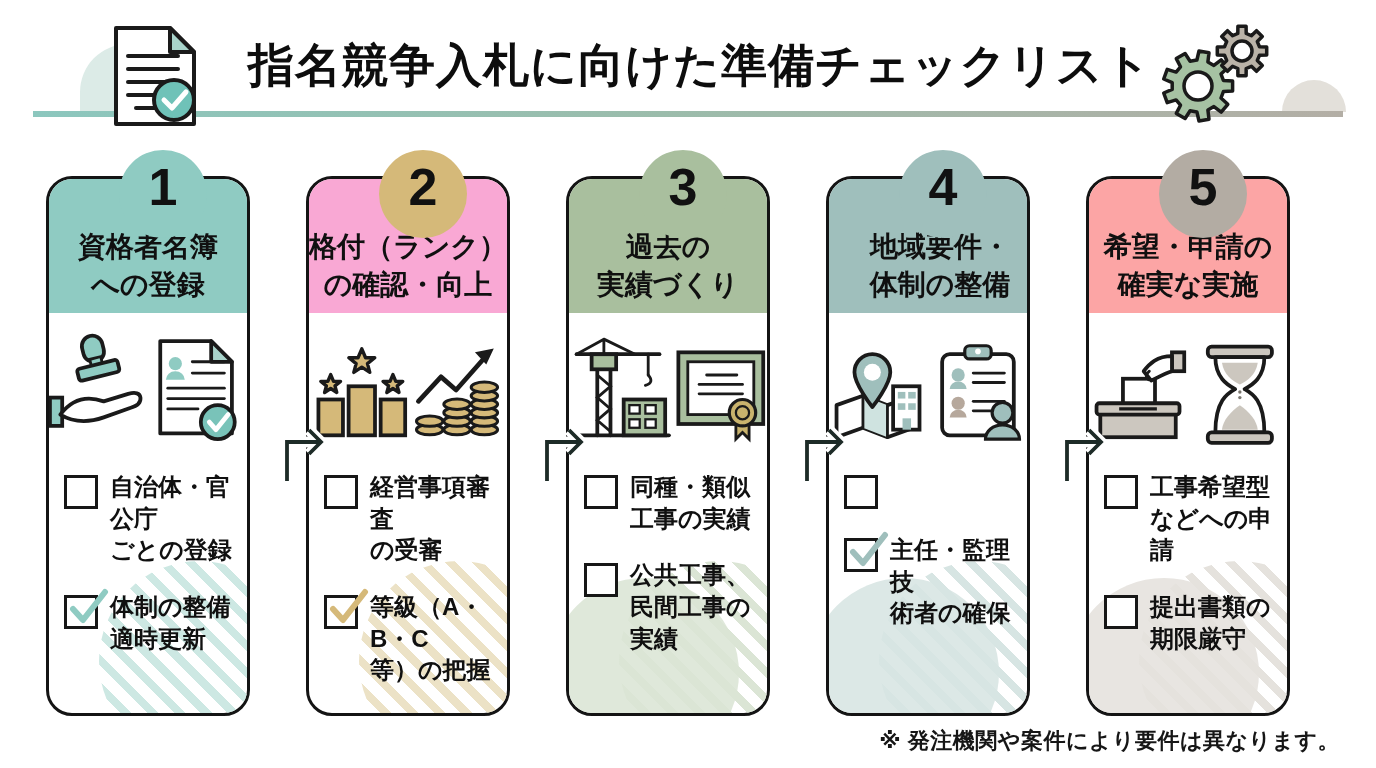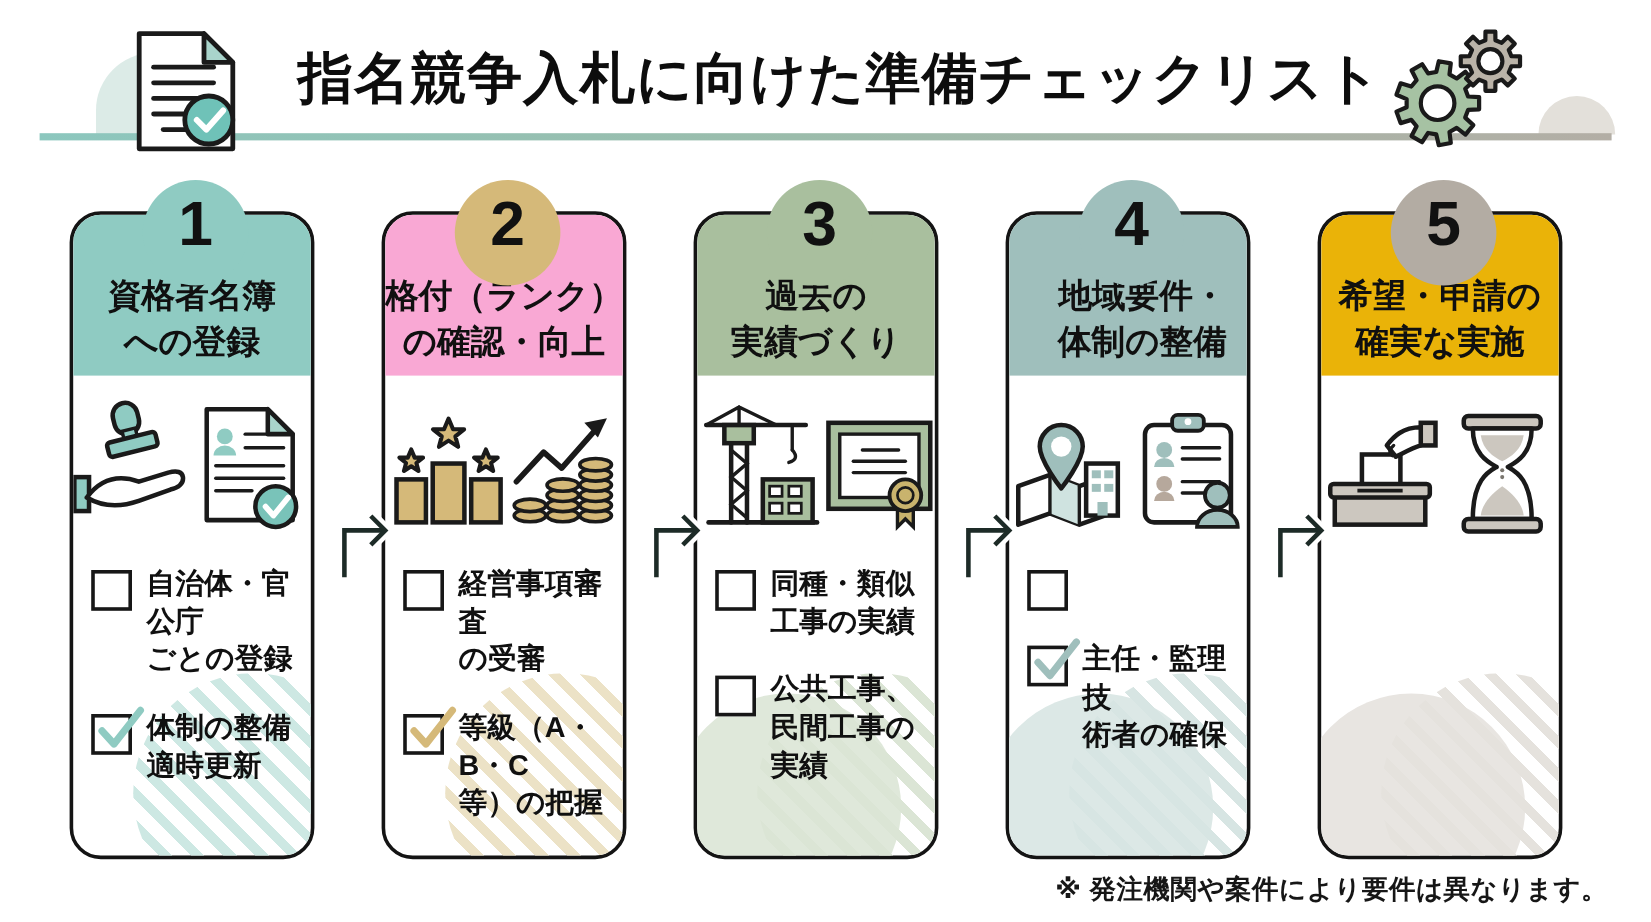--- a/index.html
+++ b/index.html
@@ -11,21 +11,21 @@
   .hblob{position:absolute;right:30px;top:80px;width:64px;height:32px;border-radius:64px 64px 0 0;background:#e3e0da;z-index:0;}
   .rule{position:absolute;left:33px;right:33px;top:111px;height:6px;z-index:1;
         background:linear-gradient(90deg,#8cc7be 0%,#9bbcab 48%,#b3aea5 100%);}
   .doc-ic{position:absolute;left:108px;top:24px;z-index:2;}
   .gears-ic{position:absolute;left:1154px;top:24px;z-index:2;}
   .page-title{position:absolute;left:230px;top:36px;width:940px;text-align:center;
         font-size:46px;font-weight:900;letter-spacing:1px;color:#0d0d0d;line-height:1.3;}
 
   
   .colwrap{position:absolute;top:150px;width:242px;height:575px;}
-  .card{position:absolute;top:26px;left:16px;width:204px;height:540px;background:#fff;
+  .card{position:absolute;top:26px;left:4px;width:204px;height:540px;background:#fff;
         border:3px solid #141414;border-radius:26px;overflow:hidden;box-sizing:border-box;}
   .bump{position:absolute;top:0;left:50%;transform:translateX(-50%);width:88px;height:88px;
         border-radius:50%;z-index:3;display:flex;align-items:center;justify-content:center;}
   .num{font-size:52px;font-weight:800;color:#111;line-height:1;margin-top:-14px;}
   .chead{height:134px;display:flex;align-items:flex-end;justify-content:center;padding-bottom:9px;box-sizing:border-box;}
   .ctitle{font-size:28px;font-weight:800;text-align:center;line-height:1.35;white-space:pre-line;color:#101010;}
   .cicon{height:156px;display:flex;align-items:center;justify-content:center;position:relative;z-index:1;}
   .clist{position:relative;z-index:1;padding:2px 6px 0 15px;}
   .item{display:flex;gap:12px;margin-bottom:25px;}
   .cb{position:relative;flex:none;width:28px;height:28px;border:3px solid #171717;background:#fff;margin-top:4px;box-sizing:content-box;}
@@ -307,21 +307,21 @@
     </div>
     <div class="bump" style="background: rgb(159, 191, 188);">
       <span class="num">4</span>
     </div>
   </div>
 
   <div class="colwrap" style="left:1082px">
     <div class="card" style="--stripe: #e5e2dd; --blob: #e8e5e1;">
       <div class="blobdec"></div>
       <div class="stripes"></div>
-      <div class="chead" style="background: #eab308;">
+      <div class="chead" style="background: #fca5a5;">
         <div class="ctitle">希望・申請の
 確実な実施</div>
       </div>
       <div class="cicon" aria-label="ballot-box-and-hourglass-icon">
         <svg width="202" height="124" viewBox="0 0 210 130">
           <rect x="36" y="52" width="34" height="34" fill="#fff" stroke="#1a1a1a" stroke-width="4"></rect>
           <rect x="88" y="24" width="13" height="20" fill="#ccc7bf" stroke="#1a1a1a" stroke-width="4"></rect>
           <path d="M88,28 C72,28 64,36 58,44 L66,54 C74,50 81,46 88,44 Z" fill="#fff" stroke="#1a1a1a" stroke-width="4" stroke-linejoin="round"></path>
           <path d="M64,44 q-6,5 -1,9" class="th"></path>
           <rect x="12" y="88" width="80" height="26" fill="#ccc7bf" stroke="#1a1a1a" stroke-width="4"></rect>
@@ -329,20 +329,36 @@
           <line x1="32" y1="84" x2="72" y2="84" stroke="#1a1a1a" stroke-width="3.4"></line>
           <rect x="126" y="18" width="68" height="11" rx="4" fill="#ccc7bf" stroke="#1a1a1a" stroke-width="4"></rect>
           <path d="M134,29 H186 C186,52 172,59 165,63 C172,67 186,74 186,109 H134 C134,74 148,67 155,63 C148,59 134,52 134,29 Z" fill="#fff" stroke="#1a1a1a" stroke-width="4" stroke-linejoin="round"></path>
           <path d="M141,35 H179 C177,48 168,54 160,58 C152,54 143,48 141,35 Z" fill="#ccc7bf"></path>
           <path d="M160,80 C170,87 178,96 179,106 H141 C142,96 150,87 160,80 Z" fill="#ccc7bf"></path>
           <circle cx="160" cy="66" r="1.8" fill="#7a766f"></circle>
             <circle cx="160" cy="72" r="1.8" fill="#7a766f"></circle>
           <rect x="126" y="109" width="68" height="11" rx="4" fill="#ccc7bf" stroke="#1a1a1a" stroke-width="4"></rect>
         </svg>
       </div>
+      <div class="clist">
+        <div class="item">
+          <div class="cb" data-checked="false" style="color: rgb(179, 172, 163);">
+            
+          </div>
+          <div class="ilabel">工事希望型
+などへの申請</div>
+        </div>
+        <div class="item">
+          <div class="cb" data-checked="false" style="color: rgb(179, 172, 163);">
+            
+          </div>
+          <div class="ilabel">提出書類の
+期限厳守</div>
+        </div>
+      </div>
     </div>
     <div class="bump" style="background: rgb(179, 172, 163);">
       <span class="num">5</span>
     </div>
   </div>
 
   <svg class="arrow" style="left:279px" width="52" height="62" viewBox="0 0 52 62">
     <path d="M8,60 L8,21 L41,21" fill="none" stroke="#ffffff" stroke-width="11"></path>
     <path d="M30,9 L42,21 L30,33" fill="none" stroke="#ffffff" stroke-width="11"></path>
     <path d="M8,60 L8,21 L41,21" fill="none" stroke="#1d2b27" stroke-width="3.8"></path>

